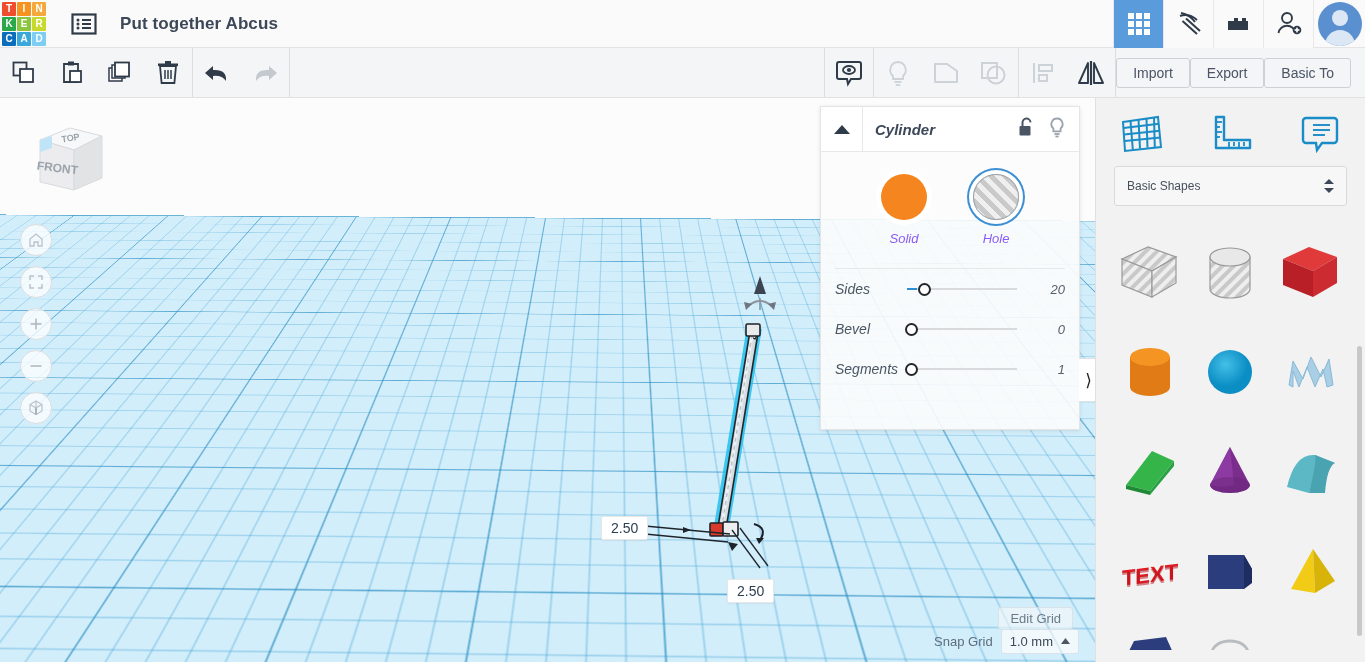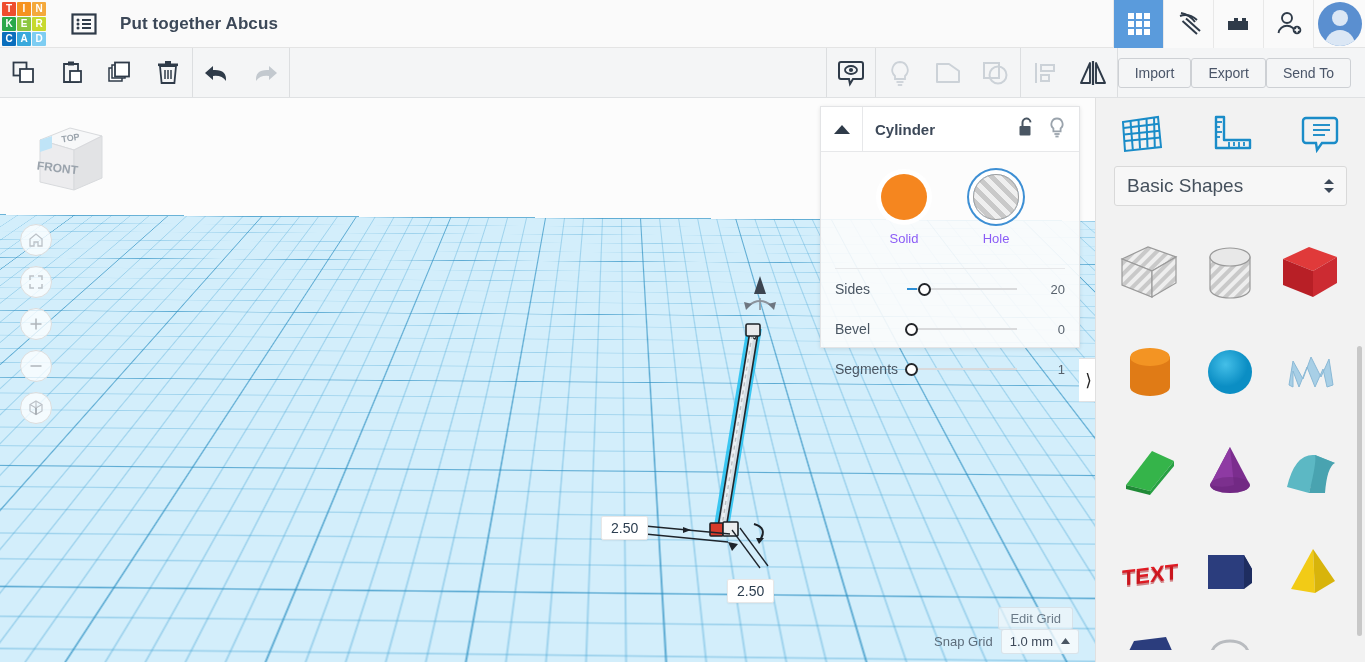--- a/index.html
+++ b/index.html
@@ -136,23 +136,23 @@
   }
   .snaplabel { font-size: 13px; color: #5d6d7b; }
   .snapselect {
     font-size: 13px; color: #3c4858; background: rgba(252,252,252,.75);
     border: 1px solid rgba(200,210,218,.6); border-radius: 3px; padding: 4px 8px;
     display: flex; align-items: center; gap: 8px; cursor: pointer;
   }
 
   
   .props {
-    position: absolute; left: 820px; top: 106px; width: 260px; height: 242px;
+    position: absolute; left: 820px; top: 106px; width: 260px; height: 324px;
     background: rgba(252,252,252,.90); border: 1px solid #e3e4e6;
-    box-shadow: 0 1px 4px rgba(0,0,0,.10); z-index: 40;
+    box-shadow: 0 1px 4px rgba(0,0,0,.10); z-index: 40; font-style: italic;
   }
   .props-head {
     height: 45px; display: flex; align-items: center; border-bottom: 1px solid #e7e8ea;
     background: rgba(255,255,255,.95);
   }
   .props-collapse {
     width: 42px; height: 45px; display: flex; align-items: center; justify-content: center;
     border-right: 1px solid #e7e8ea; cursor: pointer;
   }
   .props-title { font-size: 15px; font-weight: bold; color: #3c4858; margin-left: 12px; }
@@ -193,21 +193,21 @@
     position: absolute; right: 0; top: 98px; width: 270px; height: 564px;
     background: #f2f2f2; border-left: 1px solid #e0e0e0; z-index: 50;
   }
   .sb-tools { display: flex; justify-content: space-around; align-items: center; height: 68px; padding-top: 6px; }
   .sb-tool { width: 56px; height: 50px; display: flex; align-items: center; justify-content: center; cursor: pointer; }
   .sb-select-wrap { padding: 0 18px; }
   .sb-select {
     height: 40px; background: #f7f7f7; border: 1px solid #d9d9d9; border-radius: 3px;
     display: flex; align-items: center; padding: 0 12px; cursor: pointer;
   }
-  .sb-select-label { font-size: 19px; color: #45505c; text-align: center; }
+  .sb-select-label { font-size: 12px; color: #45505c; text-align: center; }
   .sb-select-caret { margin-left: auto; display: flex; flex-direction: column; gap: 2px; }
   .sb-grid {
     margin-top: 16px; padding: 0 14px; display: grid;
     grid-template-columns: repeat(3, 1fr); row-gap: 0px;
     height: 428px; overflow: hidden; position: relative;
   }
   .sb-cell {
     height: 100px; display: flex; align-items: center; justify-content: center; cursor: pointer;
   }
   .sb-scroll {
@@ -381,21 +381,21 @@
         <path d="M13 4 L13 24 L4 24 z" fill="none" stroke="#2f3b49" stroke-width="1.9" stroke-linejoin="round"></path>
         <path d="M19 4 L19 24 L28 24 z" fill="none" stroke="#2f3b49" stroke-width="1.9" stroke-linejoin="round"></path>
         <line x1="16" y1="2" x2="16" y2="26" stroke="#2f3b49" stroke-width="2.2"></line>
       </svg>
     </div>
     <div class="tb-sep"></div>
 
     <div class="tb-right">
       <div class="txt-btn">Import</div>
       <div class="txt-btn">Export</div>
-      <div class="txt-btn">Send To</div>
+      <div class="txt-btn">Basic To</div>
     </div>
   </div>
 
   <div class="viewport">
     <div class="plane-wrap">
       <div class="plane"></div>
 
     </div>
 
     <div class="viewcube">

